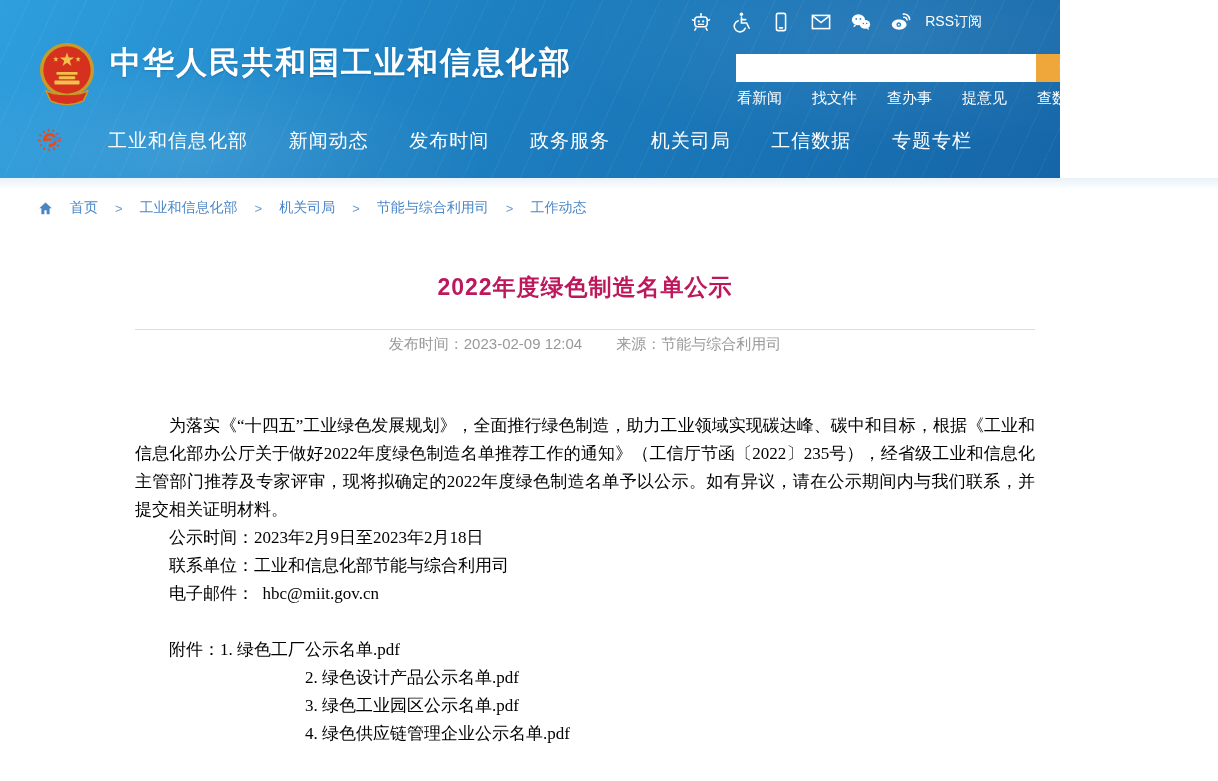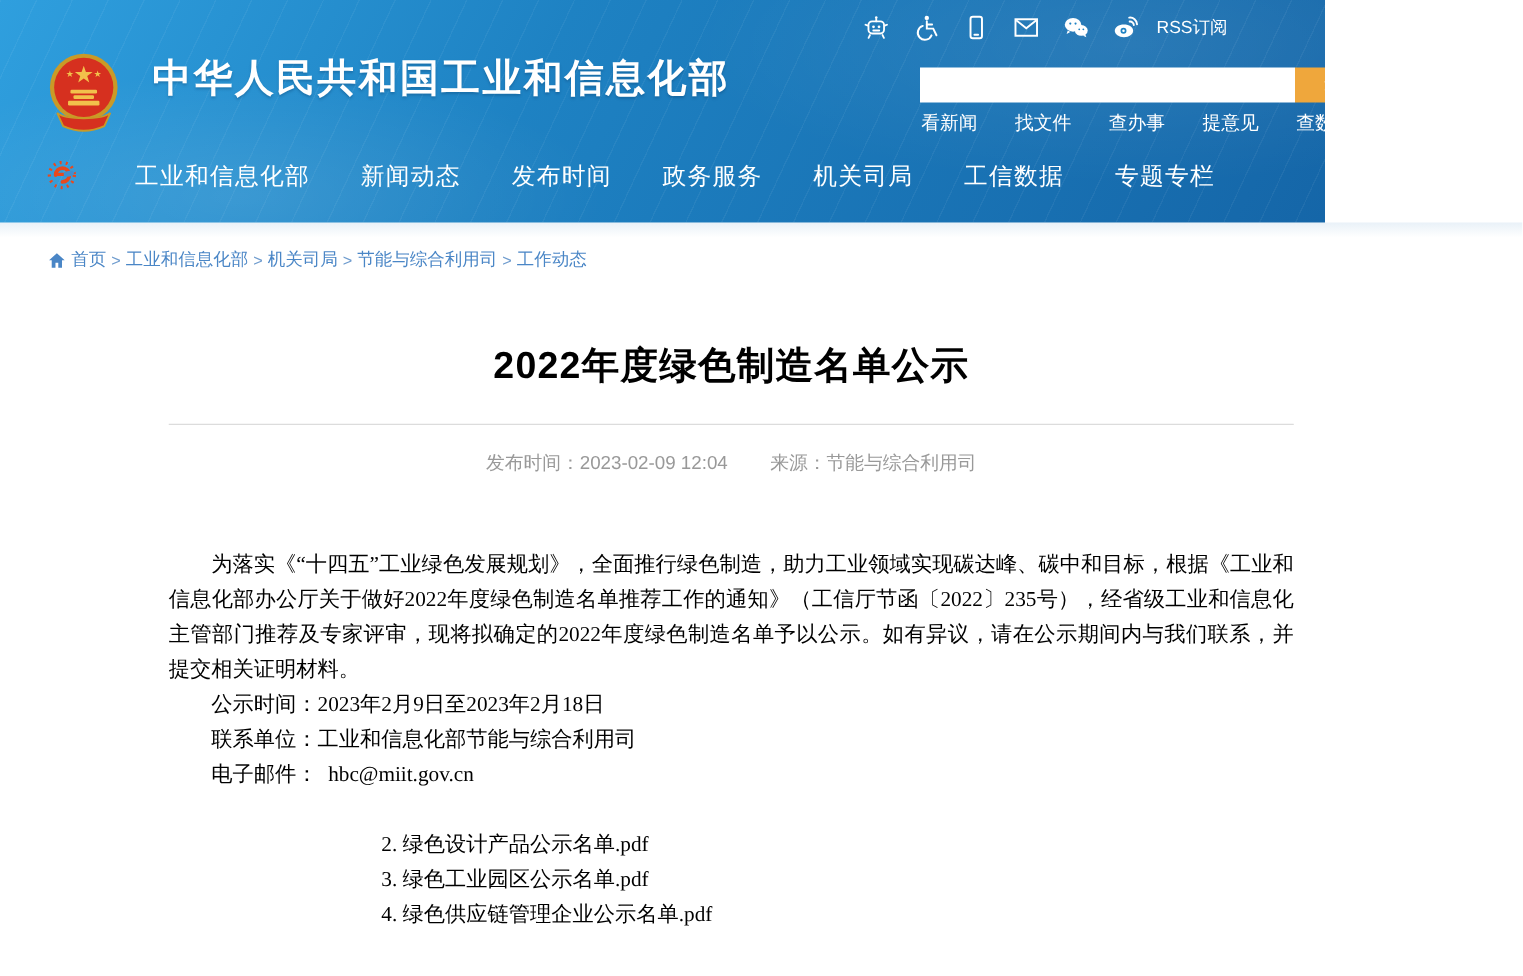--- a/index.html
+++ b/index.html
@@ -21,45 +21,45 @@
       radial-gradient(ellipse 420px 140px at 18% 88%, rgba(255,255,255,0.10), transparent 70%),
       radial-gradient(ellipse 500px 160px at 85% 20%, rgba(255,255,255,0.08), transparent 70%);
     pointer-events:none;
   }
   .topbar{ position:absolute; top:8px; right:78px; height:28px; display:flex; align-items:center; gap:16px; z-index:3; }
   .topbar .ticon{ width:24px; height:24px; display:inline-flex; align-items:center; justify-content:center; cursor:pointer; }
   .topbar .ticon svg{ width:22px; height:22px; }
   .rss-label{ color:#fff; font-size:14px; cursor:pointer; margin-left:-4px; }
   .logo-row{ position:absolute; left:38px; top:40px; display:flex; align-items:flex-start; z-index:3; }
   .emblem{ width:58px; height:66px; flex:0 0 auto; }
-  .site-titles{ margin-left:26px; padding-top:4px; }
+  .site-titles{ margin-left:14px; padding-top:4px; }
   .site-title{ color:#fff; font-size:31px; font-weight:bold; letter-spacing:2px; line-height:38px;
     text-shadow:0 1px 2px rgba(0,40,80,.25); }
   .site-subtitle{ color:#eaf4fc; font-size:12.5px; margin-top:4px; letter-spacing:.2px; }
   .search-area{ position:absolute; left:736px; top:54px; width:400px; height:28px; display:flex; z-index:3; }
   .search-input{ width:300px; height:28px; border:none; outline:none; background:#fff; padding:0 8px; font-size:14px; }
   .search-btn{ width:100px; height:28px; border:none; background:#efa73c; color:#fff; font-weight:bold;
     font-size:16px; letter-spacing:2px; cursor:pointer; font-family:inherit;padding-left:20px; }
   .quick-links{ position:absolute; left:737px; top:89px; display:flex; gap:30px; z-index:3; }
   .quick-links span{ color:#fff; font-size:15px; cursor:pointer; white-space:nowrap; }
   .nav-row{ position:absolute; left:0; right:0; top:124px; height:40px; z-index:3; }
   .nav-logo{ position:absolute; left:36px; top:2px; width:28px; height:28px; }
   .nav-items{ position:absolute; left:108px; right:88px; top:0; display:flex; justify-content:space-between; align-items:center; height:34px; }
   .nav-items .nav-item{ color:#fff; font-size:19px; cursor:pointer; white-space:nowrap; letter-spacing:1px; }
   
   .substrip{ height:12px; background:linear-gradient(#e9f1f8,#ffffff); }
-  .breadcrumb{ display:flex; align-items:center; gap:4px; margin:8px 0 0 38px; font-size:14px; color:#4a86c6; height:20px; }
+  .breadcrumb{ display:flex; align-items:center; gap:17px; margin:8px 0 0 38px; font-size:14px; color:#4a86c6; height:20px; }
   .breadcrumb .crumb{ cursor:pointer; }
   .breadcrumb .sep{ color:#6f9cce; font-size:13px; }
   .home-icon{ width:15px; height:15px; display:inline-flex; }
   
   .article{ width:900px; margin-left:135px; margin-top:54px; }
-  .article-title{ text-align:center; font-size:30px; font-weight:bold; color:#000000; letter-spacing:1px; }
+  .article-title{ text-align:center; font-size:23px; font-weight:bold; color:#be185d; letter-spacing:1px; }
   .title-divider{ border:none; border-top:1px solid #dcdcdc; margin-top:26px; }
-  .meta-row{ text-align:center; color:#999; font-size:15px; margin-top:21px; }
+  .meta-row{ text-align:center; color:#999; font-size:15px; margin-top:5px; }
   .meta-row .meta-gap{ display:inline-block; width:34px; }
   .article-body{
     margin-top:58px;
     font-family:"Liberation Serif","DejaVu Serif",serif;
     font-size:17px; line-height:28px; color:#000; text-align:justify;
   }
   .article-body p.lead{ text-indent:2em; }
   .info-line{ text-indent:2em; white-space:pre-wrap; }
   .attachments{ margin-top:28px; }
   .att-line-first{ text-indent:2em; }
@@ -208,20 +208,23 @@
     <span>发布时间：</span><span>2023-02-09 12:04</span><span class="meta-gap"></span><span>来源：</span><span>节能与综合利用司</span>
   </div>
 
   <div class="article-body">
     <p class="lead">为落实《“十四五”工业绿色发展规划》，全面推行绿色制造，助力工业领域实现碳达峰、碳中和目标，根据《工业和信息化部办公厅关于做好2022年度绿色制造名单推荐工作的通知》（工信厅节函〔2022〕235号），经省级工业和信息化主管部门推荐及专家评审，现将拟确定的2022年度绿色制造名单予以公示。如有异议，请在公示期间内与我们联系，并提交相关证明材料。</p>
     <div class="info-line">公示时间：2023年2月9日至2023年2月18日</div>
     <div class="info-line">联系单位：工业和信息化部节能与综合利用司</div>
     <div class="info-line">电子邮件：  hbc@miit.gov.cn</div>
 
     <div class="attachments">
+      <div class="att-line-first">
+        <span>附件：</span><span class="att-link">1. 绿色工厂公示名单.pdf</span>
+      </div>
       <div class="att-line">
         <span class="att-link">2. 绿色设计产品公示名单.pdf</span>
       </div>
       <div class="att-line">
         <span class="att-link">3. 绿色工业园区公示名单.pdf</span>
       </div>
       <div class="att-line">
         <span class="att-link">4. 绿色供应链管理企业公示名单.pdf</span>
       </div>
     </div>

